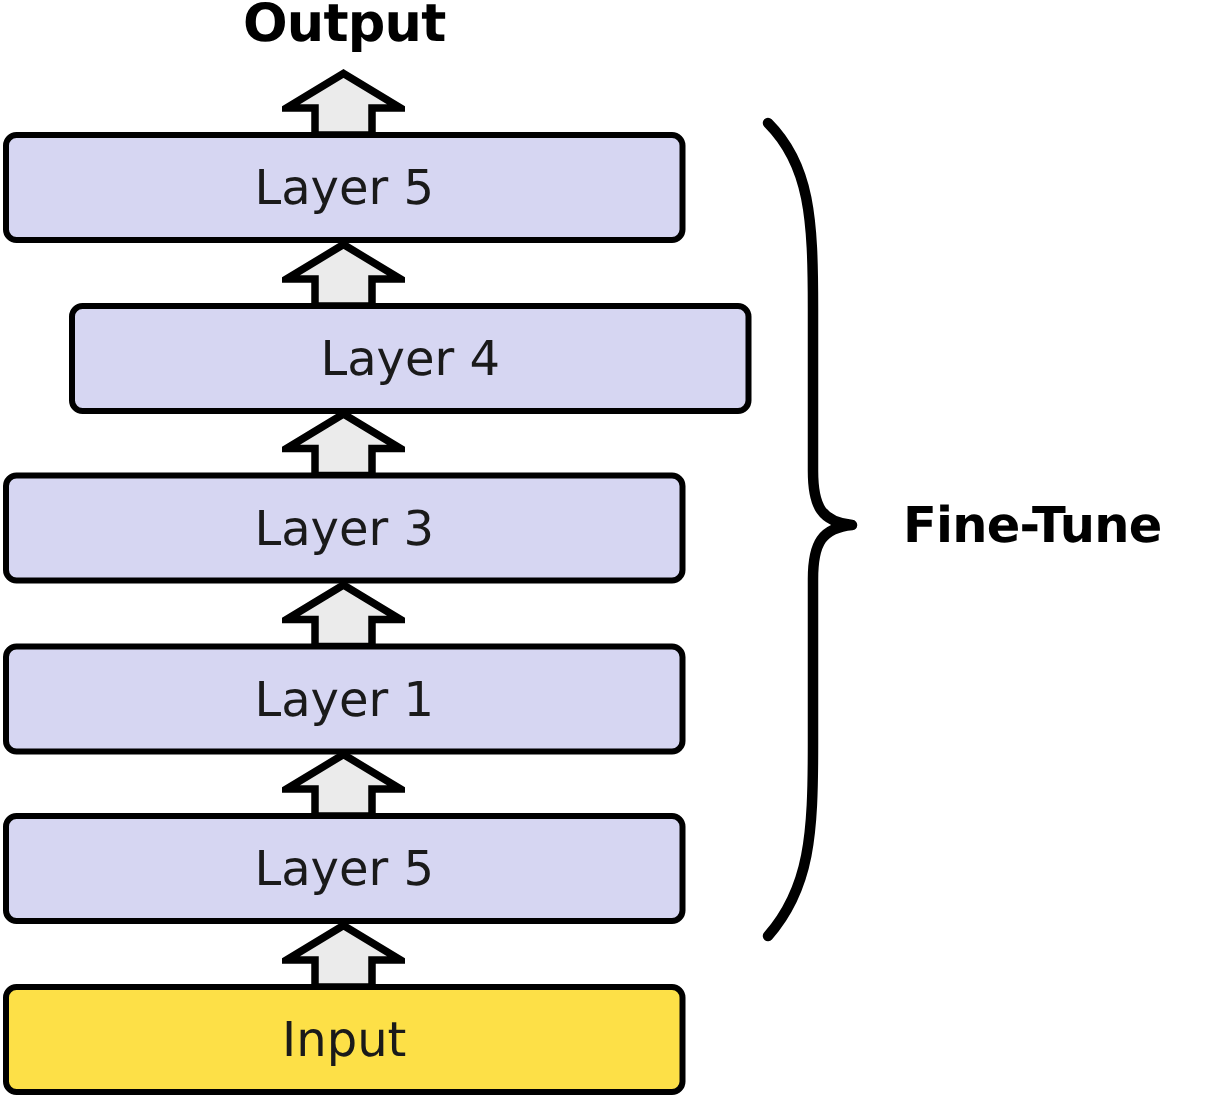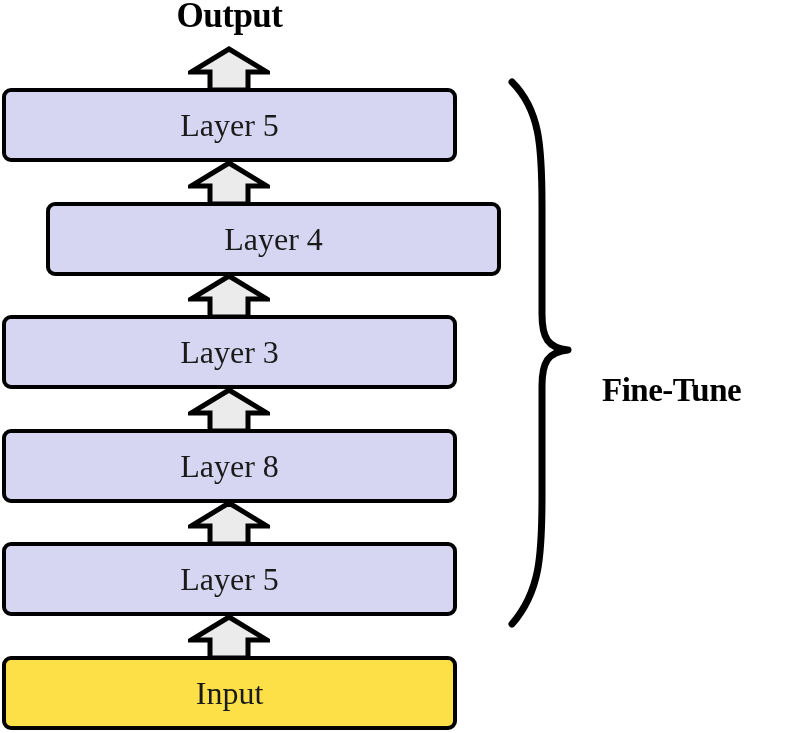--- a/index.html
+++ b/index.html
@@ -11,21 +11,20 @@
     font-family: "DejaVu Sans", sans-serif;
     -webkit-font-smoothing: antialiased;
   }
 
   #canvas {
     position: relative;
     width: 810px;
     height: 733px;
     background: #ffffff;
     overflow: hidden;
-    font-family: Liberation Serif, serif;
   }
 
   
   #output-label {
     position: absolute;
     left: 0px;
     top: -4px;
     width: 459px;
     text-align: center;
     font-size: 35px;
@@ -85,21 +84,20 @@
   #finetune-label {
     position: absolute;
     left: 602px;
     top: 330px;
     font-size: 33px;
     font-weight: bold;
     color: #000000;
     line-height: 40px;
     letter-spacing: -0.5px;
     white-space: nowrap;
-    margin-top: 40px;
   }
 </style>
 </head>
 <body>
 
 <div id="canvas">
 
   <div id="output-label">Output</div>
 
   <div class="block-arrow" style="left:188px; top:46px;">
@@ -132,21 +130,21 @@
     <span class="box-label">Layer 3</span>
   </div>
 
   <div class="block-arrow" style="left:188px; top:387px;">
     <svg viewBox="0 0 82 46" xmlns="http://www.w3.org/2000/svg">
       <path d="M 41 3 L 79 26 L 60 26 L 60 44 L 22 44 L 22 26 L 3 26 Z" fill="#ebebeb" stroke="#000000" stroke-width="5" stroke-linejoin="miter"></path>
     </svg>
   </div>
 
   <div class="stack-box box-hidden" style="top:429px;">
-    <span class="box-label">Layer 8</span>
+    <span class="box-label">Layer 1</span>
   </div>
 
   <div class="block-arrow" style="left:188px; top:500px;">
     <svg viewBox="0 0 82 46" xmlns="http://www.w3.org/2000/svg">
       <path d="M 41 3 L 79 26 L 60 26 L 60 44 L 22 44 L 22 26 L 3 26 Z" fill="#ebebeb" stroke="#000000" stroke-width="5" stroke-linejoin="miter"></path>
     </svg>
   </div>
 
   <div class="stack-box box-hidden" style="top:542px;">
     <span class="box-label">Layer 5</span>

